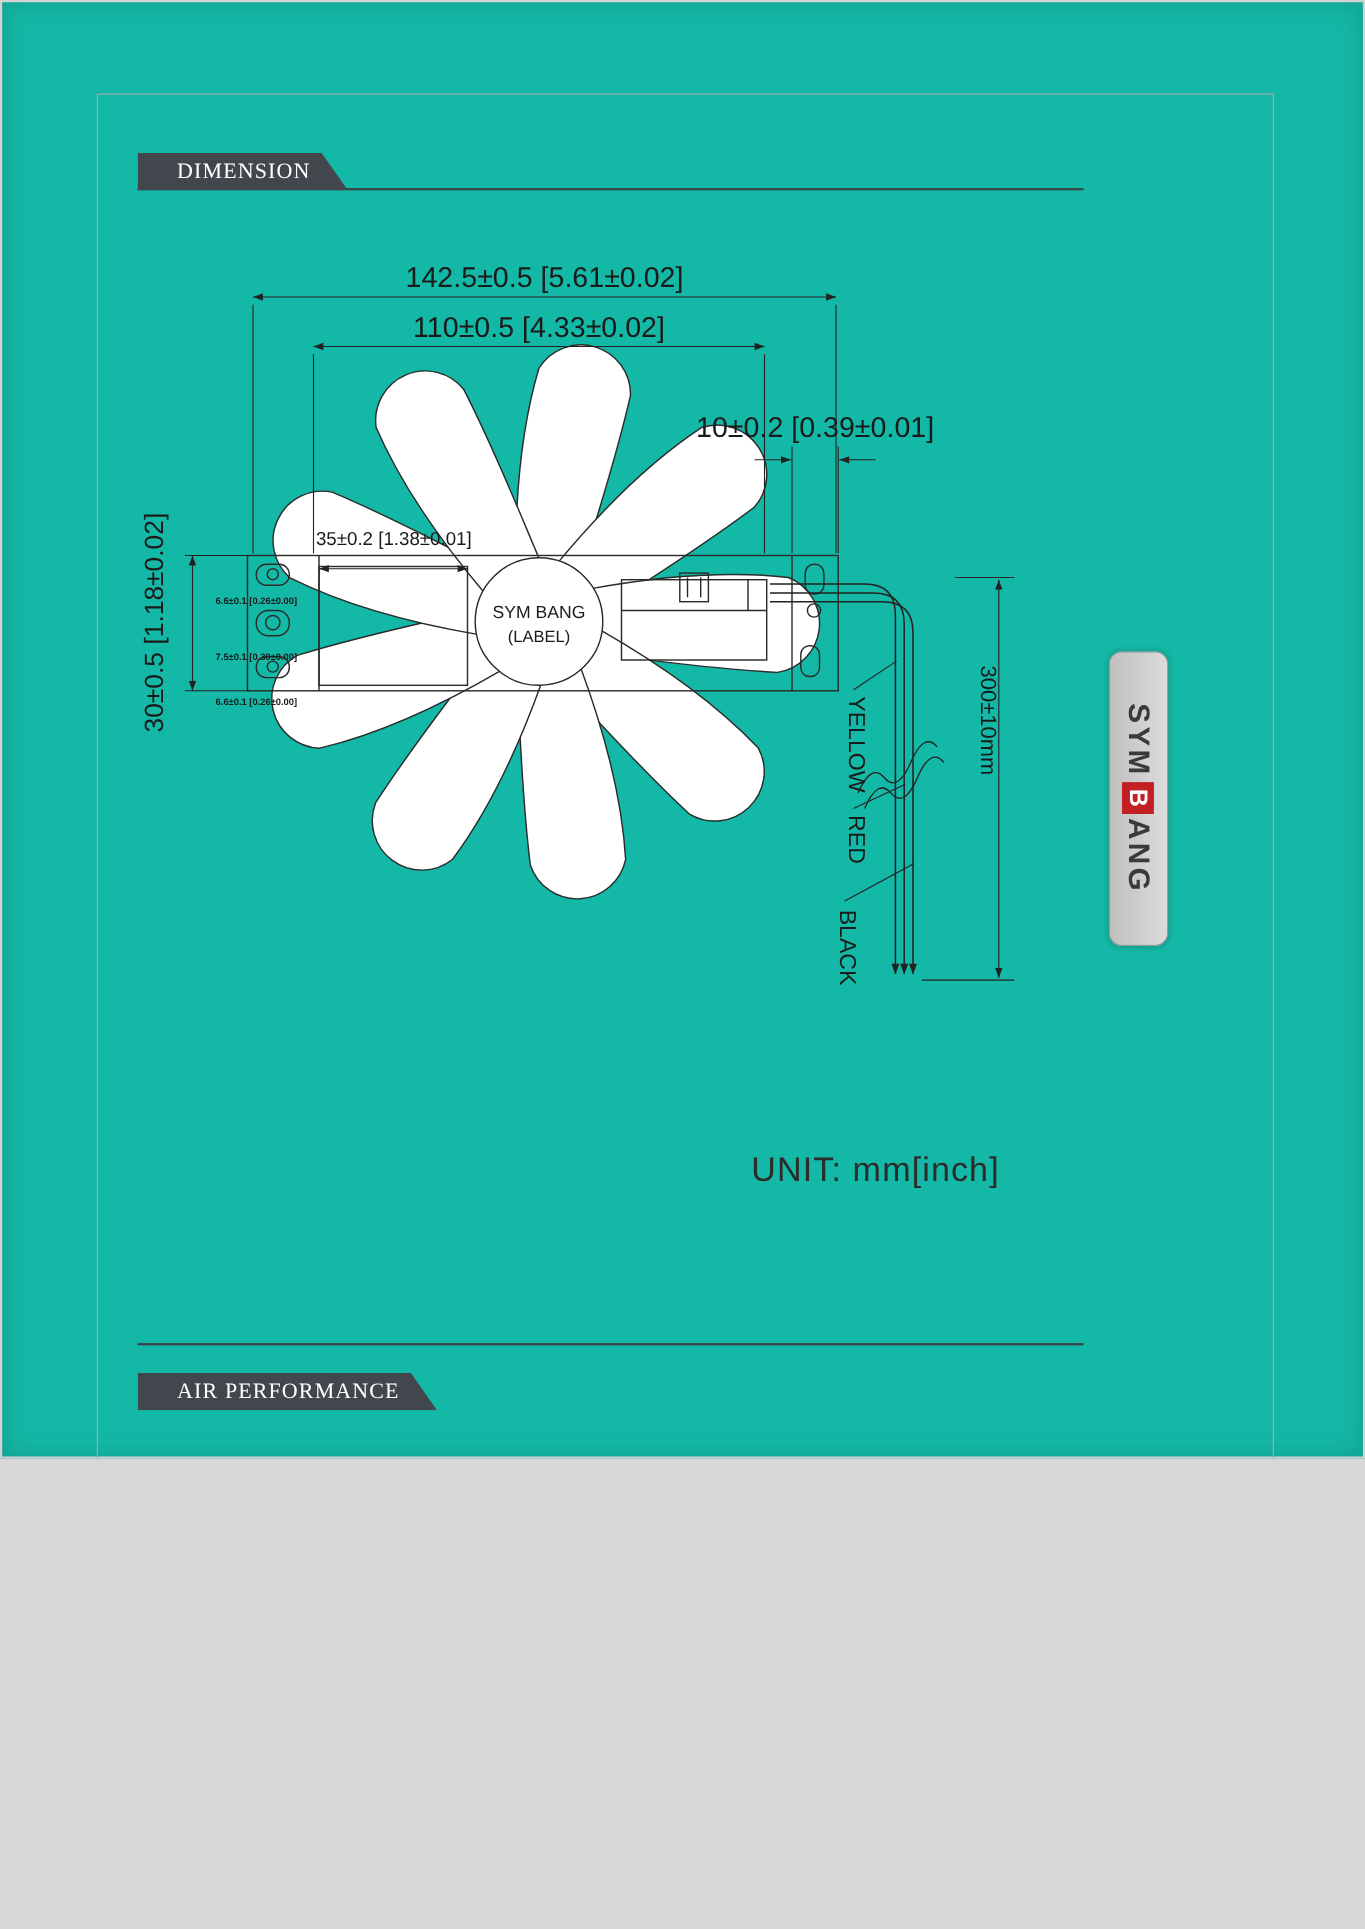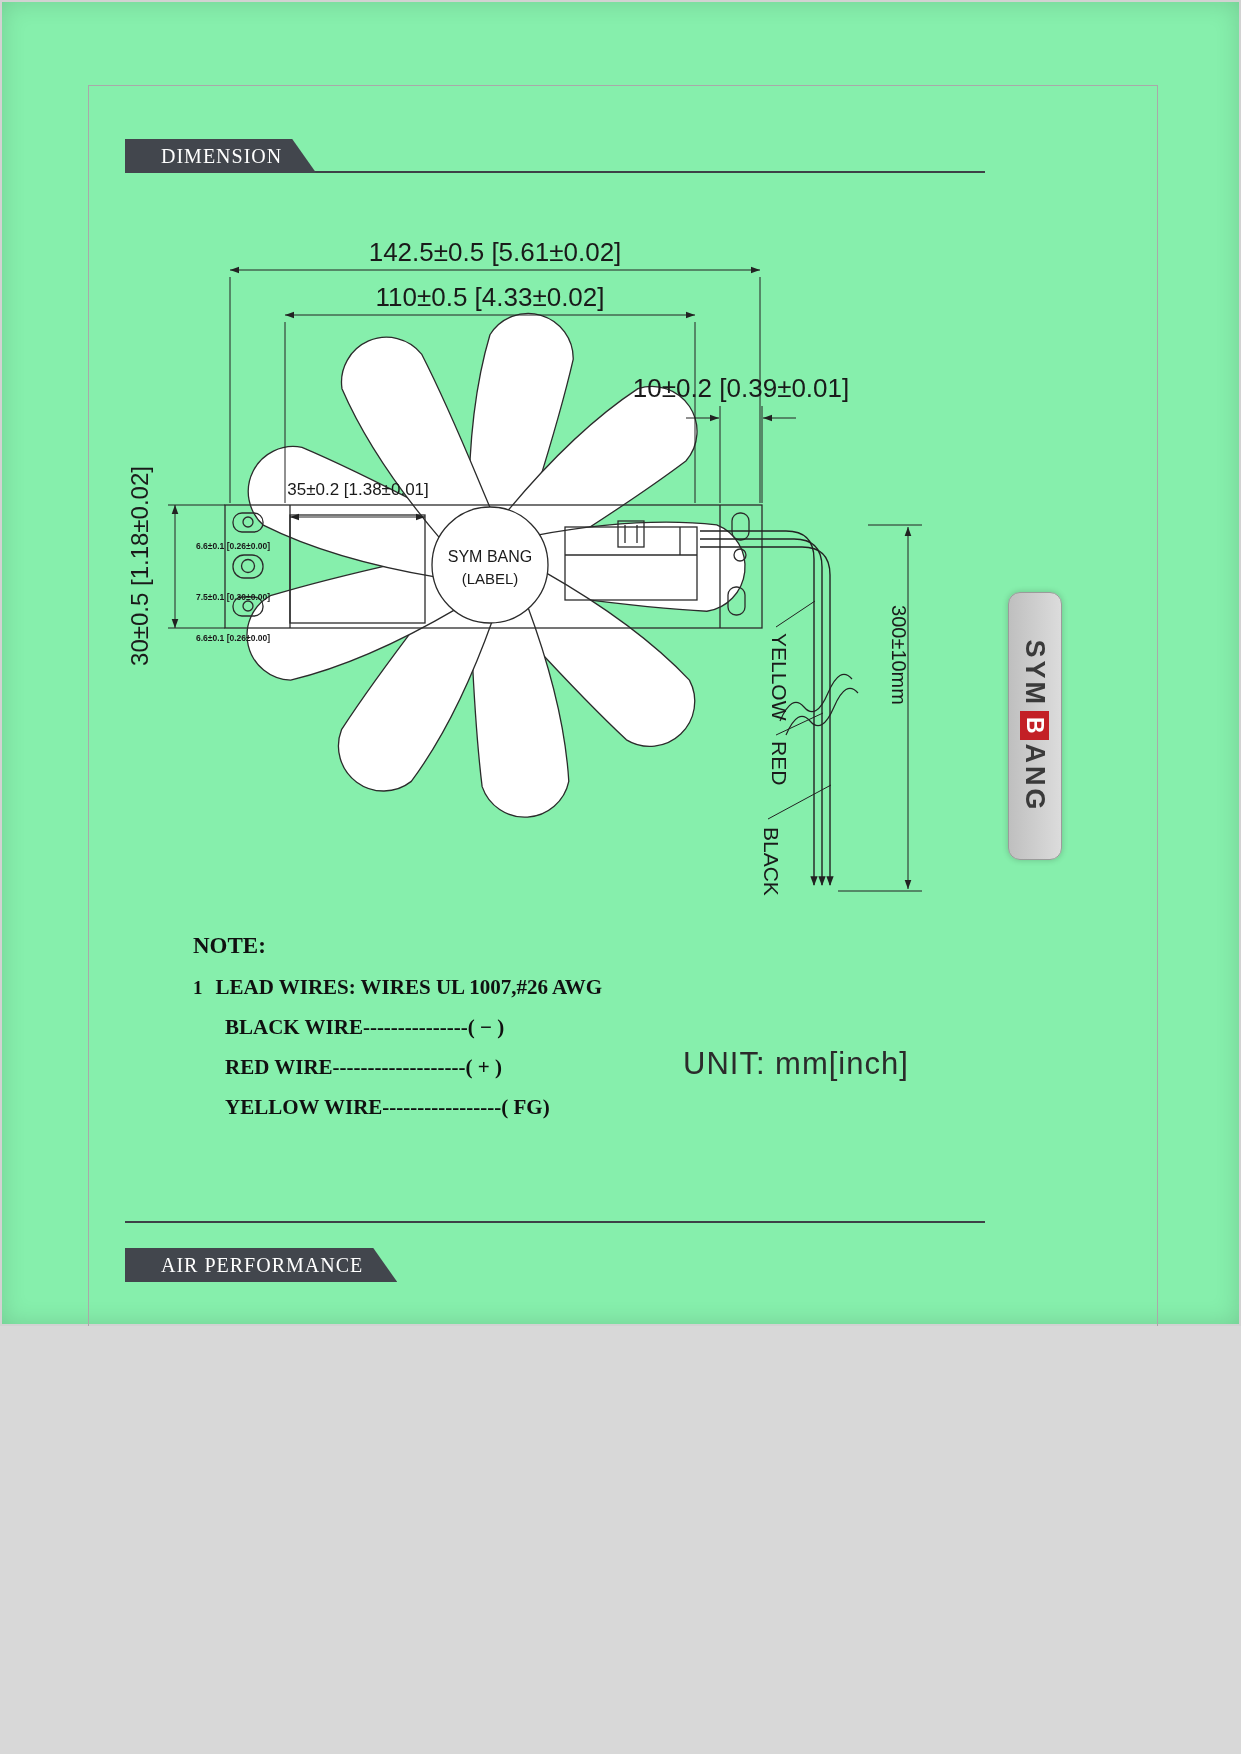--- a/index.html
+++ b/index.html
@@ -1,17 +1,17 @@
 <!DOCTYPE html>
 <html><head>
 <meta charset="utf-8">
 <style>
   html,body { margin:0; padding:0; background:#d8d8d8; }
   .page {
-    position:relative; width:1241px; height:1326px; background:#86efac;
+    position:relative; width:1241px; height:1326px; background:#14b8a6;
     overflow:hidden; font-family:"Liberation Sans",sans-serif;
     box-shadow: inset 0 0 0 2px #d2d2d2, inset 0 0 26px rgba(0,0,0,.16);
   }
   .frame {
     position:absolute; left:88px; top:85px; width:1068px; height:1574px;
     border:1px solid #a9a9a9;
   }
   .tab {
     position:absolute; height:34px; background:#42464d; color:#fff;
     font-family:"Liberation Serif",serif; font-size:20px; letter-spacing:1px;
@@ -175,30 +175,20 @@
     <g stroke="#222222" stroke-width="1">
       <line x1="646" y1="402" x2="685" y2="376"></line>
       <line x1="646" y1="510" x2="693" y2="488"></line>
       <line x1="638" y1="594" x2="701" y2="560"></line>
       <text x="642" y="408" font-size="21" stroke="none" transform="rotate(90 642 408)">YELLOW</text>
       <text x="642" y="516" font-size="21" stroke="none" transform="rotate(90 642 516)">RED</text>
       <text x="634" y="602" font-size="21" stroke="none" transform="rotate(90 634 602)">BLACK</text>
     </g>
   </svg>
 
-  <div class="note">
-    <div class="note-title">NOTE:</div>
-    <div class="note-item">
-      <span class="note-num">1</span>
-      <span>LEAD WIRES: WIRES UL 1007,#26 AWG</span>
-    </div>
-    <div class="wire-line">BLACK WIRE---------------( − )</div>
-    <div class="wire-line">RED WIRE-------------------( + )</div>
-    <div class="wire-line">YELLOW WIRE-----------------( FG)</div>
-  </div>
 
   <div class="unit">UNIT: mm[inch]</div>
 
   <div class="rule rule-air"></div>
   <div class="tab tab-air">
     <span>AIR PERFORMANCE</span>
   </div>
 
   <div class="side-tab">
     <span class="logo-sym">SYM</span>

